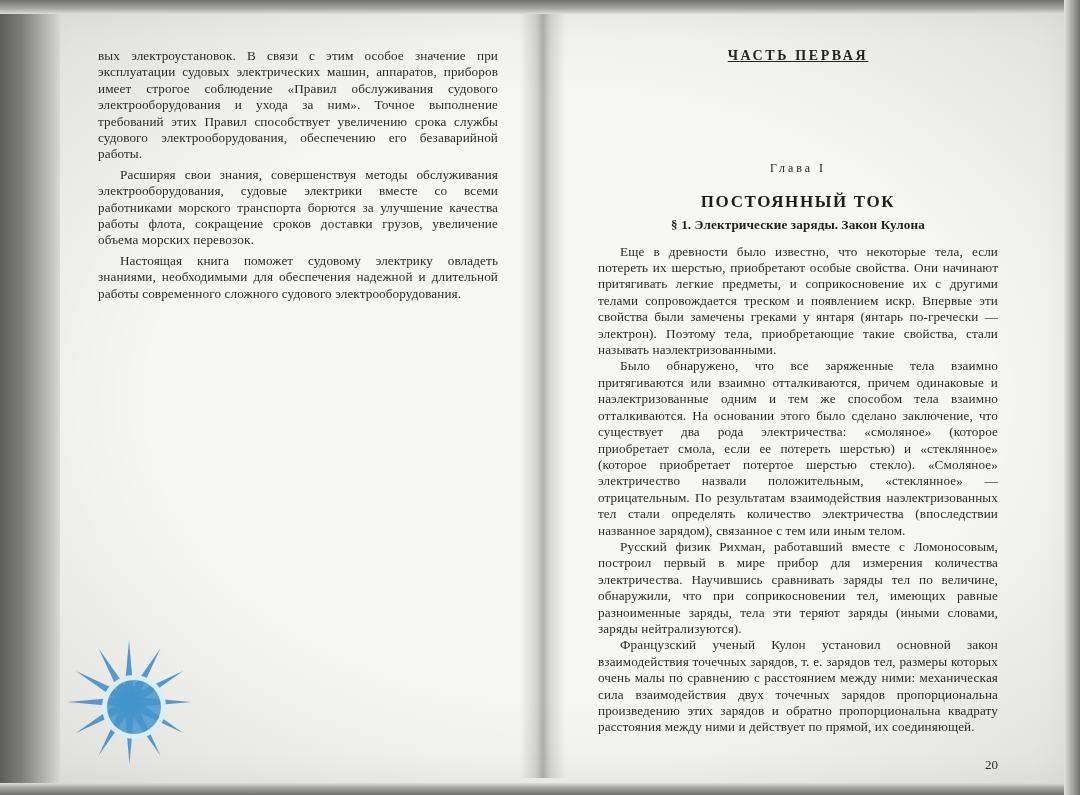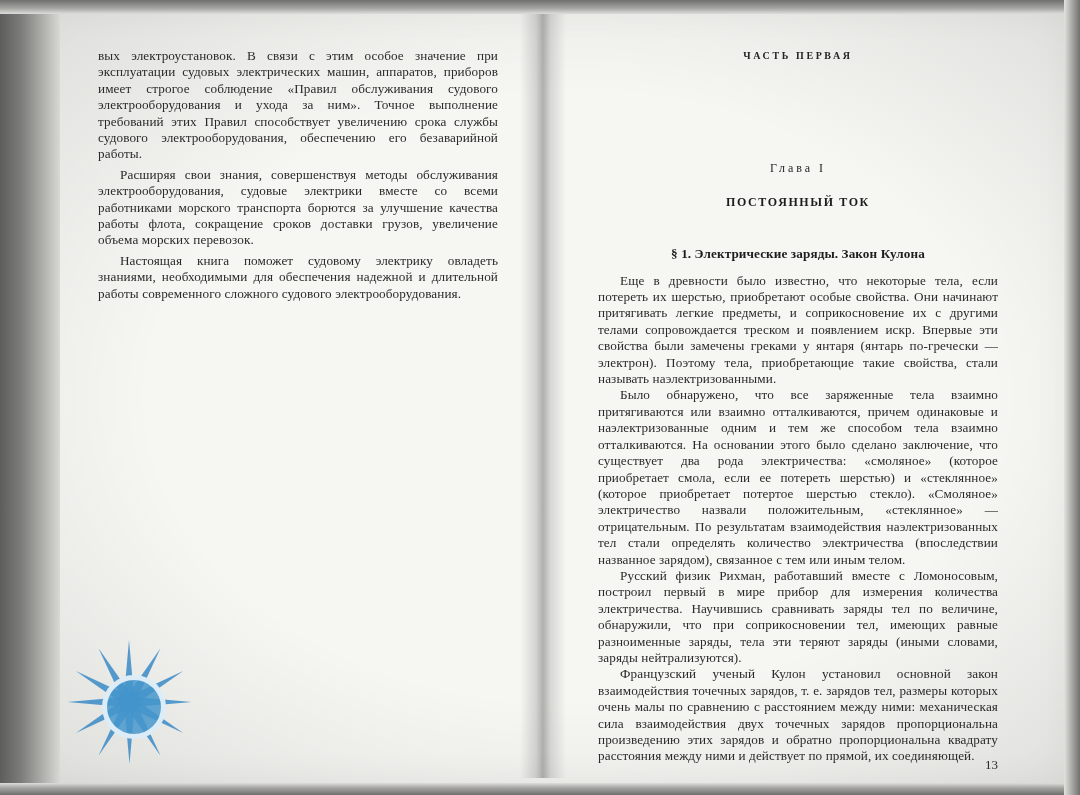--- a/index.html
+++ b/index.html
@@ -104,54 +104,55 @@
     margin: 0;
   }
   .indent {
     text-indent: 22px;
   }
   .gap {
     margin-top: 4px;
   }
   .part-label {
     text-align: center;
-    font-size: 10px;
+    font-size: 14px;
     letter-spacing: 2.6px;
     font-weight: bold;
     color: #242424;
     margin-bottom: 24px;
+    text-decoration: underline;
   }
   .part-title {
     text-align: center;
     font-family: "Liberation Sans", sans-serif;
     font-weight: bold;
     font-size: 18.6px;
     letter-spacing: 0.2px;
     color: #1d1d1d;
   }
   .chapter-label {
     text-align: center;
     font-size: 12px;
     letter-spacing: 3px;
     margin-top: 96px;
     color: #262626;
   }
   .chapter-title {
     text-align: center;
     font-weight: bold;
-    font-size: 12px;
+    font-size: 17px;
     letter-spacing: 1.6px;
     margin-top: 17px;
     color: #1d1d1d;
   }
   .section-title {
     text-align: center;
     font-weight: bold;
     font-size: 13.2px;
-    margin-top: 36px;
+    margin-top: 7px;
     margin-bottom: 10px;
     color: #1d1d1d;
   }
   .italic {
   }
   .page-number {
     position: absolute;
     right: 82px;
     bottom: 22px;
     font-size: 13px;
@@ -236,21 +237,21 @@
     <div class="chapter-label">Глава I</div>
     <div class="chapter-title">ПОСТОЯННЫЙ ТОК</div>
     <div class="section-title">§ 1. Электрические заряды. Закон Кулона</div>
 
     <p class="indent">Еще в древности было известно, что некоторые тела, если потереть их шерстью, приобретают особые свойства. Они начинают притягивать легкие предметы, и соприкосновение их с другими телами сопровождается треском и появлением искр. Впервые эти свойства были замечены греками у янтаря (янтарь по-гречески — электрон).   Поэтому  тела,  приобретающие  такие свойства, стали называть наэлектризованными.</p>
     <p class="indent">Было обнаружено, что все заряженные тела взаимно притягиваются или взаимно отталкиваются, причем одинаковые и наэлектризованные одним и тем же способом тела взаимно отталкиваются. На основании этого было сделано заключение, что существует два рода электричества: «смоляное» (которое приобретает смола, если ее потереть шерстью) и «стеклянное» (которое приобретает потертое шерстью стекло). «Смоляное» электричество назвали положительным, «стеклянное» — отрицательным. По результатам взаимодействия наэлектризованных тел стали определять количество электричества (впоследствии названное зарядом), связанное с тем или иным телом.</p>
     <p class="indent">Русский физик Рихман, работавший вместе с Ломоносовым, построил первый в мире прибор для измерения количества электричества. Научившись сравнивать заряды тел по величине, обнаружили, что при соприкосновении тел, имеющих равные разноименные заряды, тела эти теряют заряды (иными словами, заряды нейтрализуются).</p>
     <p class="indent"><span>Французский ученый Кулон установил основной закон взаимодействия точечных зарядов, т. е. зарядов тел, размеры которых очень малы по сравнению с расстоянием между ними: </span><span class="italic">механическая сила взаимодействия двух точечных зарядов пропорциональна произведению этих зарядов и обратно пропорциональна квадрату расстояния между ними и действует по прямой, их соединяющей.</span></p>
   </div>
 
-  <div class="page-number">13</div>
+  <div class="page-number">20</div>
 
   <div class="watermark">
     <div class="wm-sun">
       <div class="ray" style="transform:rotate(0deg)"></div>
       <div class="ray" style="transform:rotate(30deg)"></div>
       <div class="ray" style="transform:rotate(60deg)"></div>
       <div class="ray" style="transform:rotate(90deg)"></div>
       <div class="ray" style="transform:rotate(120deg)"></div>
       <div class="ray" style="transform:rotate(150deg)"></div>
       <div class="ray" style="transform:rotate(180deg)"></div>

